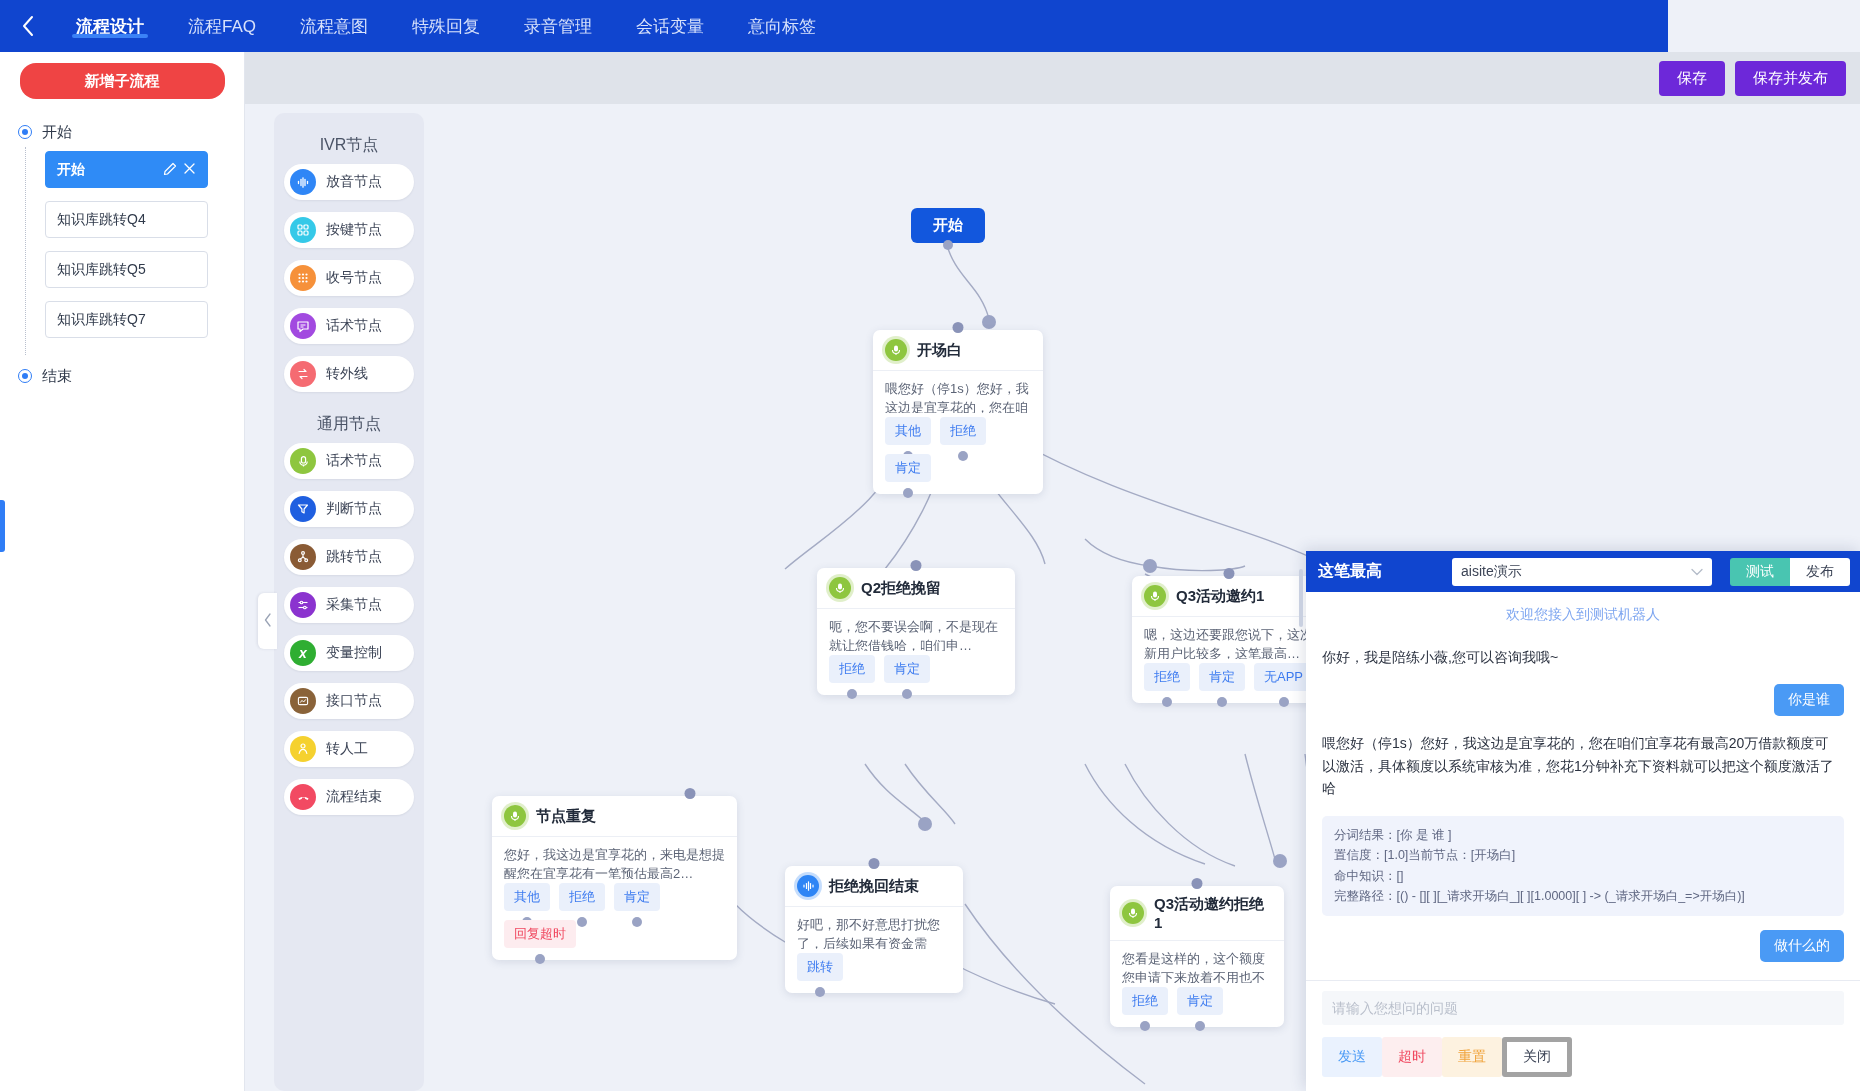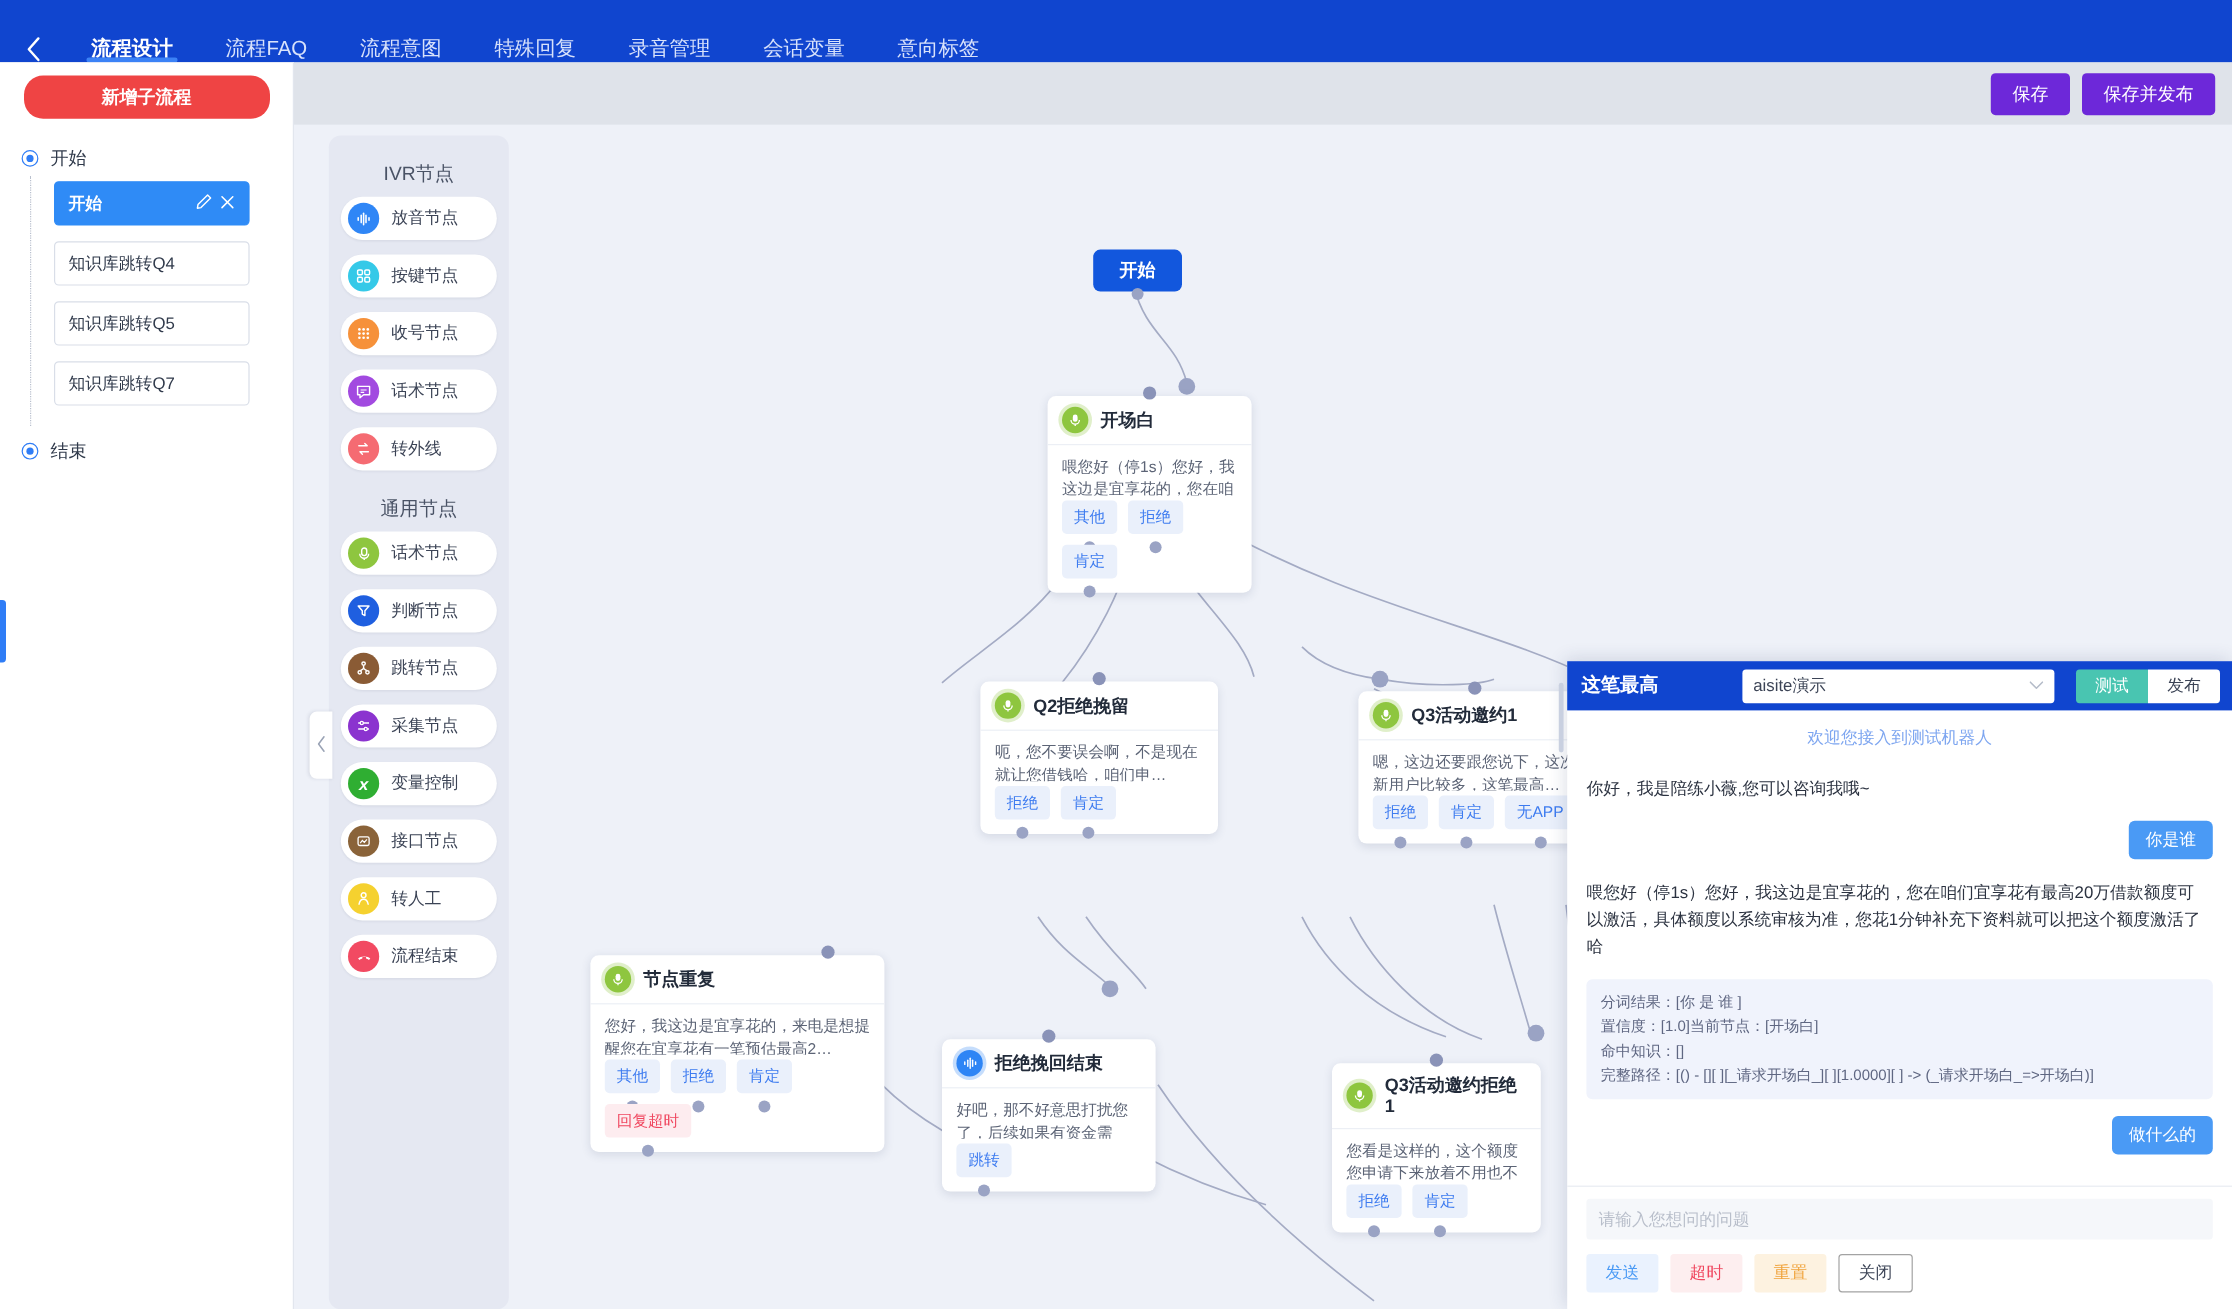--- a/index.html
+++ b/index.html
@@ -5,22 +5,22 @@
   * { box-sizing: border-box; margin: 0; padding: 0; }
   html, body {
     width: 1860px; height: 1091px;
     font-family: "Liberation Sans", "DejaVu Sans", sans-serif;
     overflow: hidden; background: #eef1f8;
   }
   .app { position: relative; width: 1860px; height: 1091px; }
 
   
   .topnav {
-    position: absolute; left: 0; top: 0; width: 1860px; height: 52px;
-    background: #1045cf; display: flex; align-items: flex-end;
+    position: absolute; left: 0; top: 0; width: 1668px; height: 52px;
+    background: #1045cf; display: flex; align-items: center;
   }
   .nav-back {
     width: 54px; display: flex; align-items: center; justify-content: center;
     color: #fff; font-size: 22px; cursor: pointer;
   }
   .nav-back svg { display: block; }
   .nav-tabs { display: flex; align-items: stretch; }
   .nav-tab {
     padding: 0 22px; display: flex; align-items: center; justify-content: center;
     color: #d8e2fb; font-size: 17px; cursor: pointer; position: relative;
@@ -216,29 +216,29 @@
     background: #f0f3fc; border-radius: 5px; padding: 9px 12px;
     font-size: 12.5px; color: #5f6782; line-height: 1.65; margin-bottom: 14px;
   }
   .tp-input-wrap { border-top: 1px solid #e8ebf2; padding: 10px 16px 0; }
   .tp-input {
     width: 100%; height: 34px; background: #f5f7fa; border: none; border-radius: 3px;
     padding: 0 10px; font-size: 14px; color: #2b3240; font-family: inherit;
     outline: none;
   }
   .tp-input::placeholder { color: #b9bfcb; }
-  .tp-foot { display: flex; gap: 10px; padding: 12px 16px 14px; }
+  .tp-foot { display: flex; padding: 12px 16px 14px; }
   .foot-btn {
     font-size: 14px; padding: 6px 16px; border-radius: 3px; cursor: pointer;
     border: none; font-family: inherit;
   }
   .foot-btn.send { background: #eaf2fe; color: #4a9af5; }
   .foot-btn.timeout { background: #fdeeef; color: #f0475f; }
   .foot-btn.reset { background: #fdf2e0; color: #f0a33a; }
-  .foot-btn.close { background: #fff; color: #3c4456; border: 1px solid #a3a3a3; }
+  .foot-btn.close { background: #fff; color: #3c4456; border: 5px solid #a3a3a3; }
   .tp-scrollhint {
     position: absolute; left: -7px; top: 18px; width: 4px; height: 58px;
     background: #c9d0e0; border-radius: 2px;
   }
   .left-edge-tab {
     position: absolute; left: 0; top: 500px; width: 5px; height: 52px;
     background: #2f7df6; border-radius: 0 3px 3px 0; z-index: 30;
   }
 </style>
 </head>

